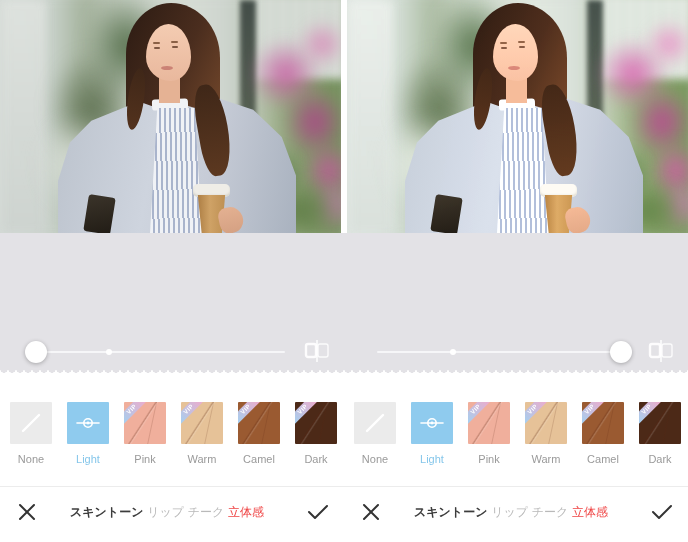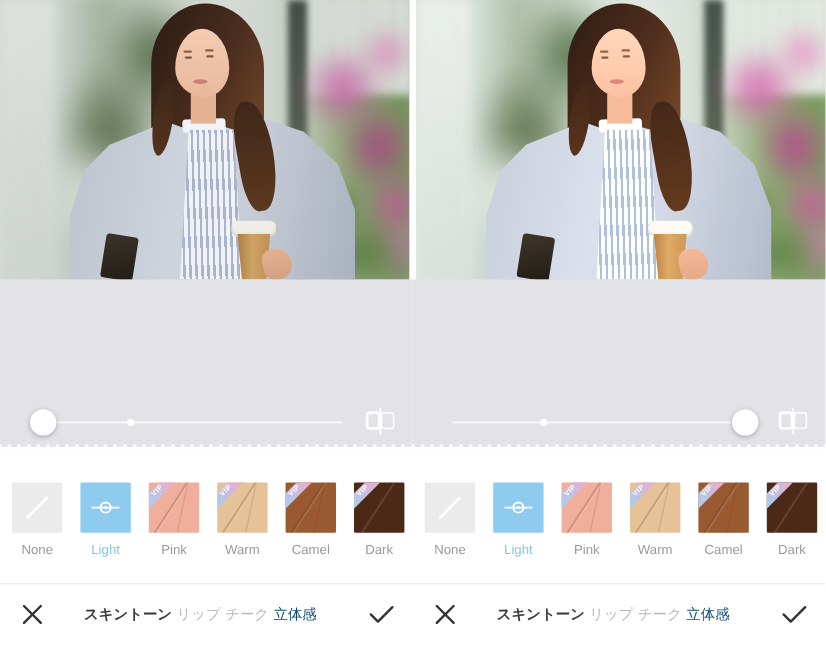--- a/index.html
+++ b/index.html
@@ -88,21 +88,21 @@
   .lbl { margin-top:9px; font-size:11px; color:#9a9a9a; }
 
   
   .toolbar { height:52px; background:#ffffff; border-top:1px solid #ececec; position:relative; }
   .tb-close { position:absolute; left:17px; top:15px; cursor:pointer; }
   .tb-check { position:absolute; right:14px; top:16px; cursor:pointer; }
   .tabs { position:absolute; left:62px; right:72px; top:0; height:100%;
     display:flex; align-items:center; justify-content:space-between; padding:0 8px; }
   .tab { font-size:12px; color:#b9b9b9; white-space:nowrap; }
   .tab.active { color:#3c3c3c; font-weight:bold; }
-  .tab.dim { color:#0c4a6e; }
+  .tab.dim { color:#ef4444; }
 </style>
 </head>
 <body>
 
 <div class="app">
 
   <div class="panel" data-panel="0">
     <div class="photo">
       <div class="scene">
         <div class="ph-bg"></div>

